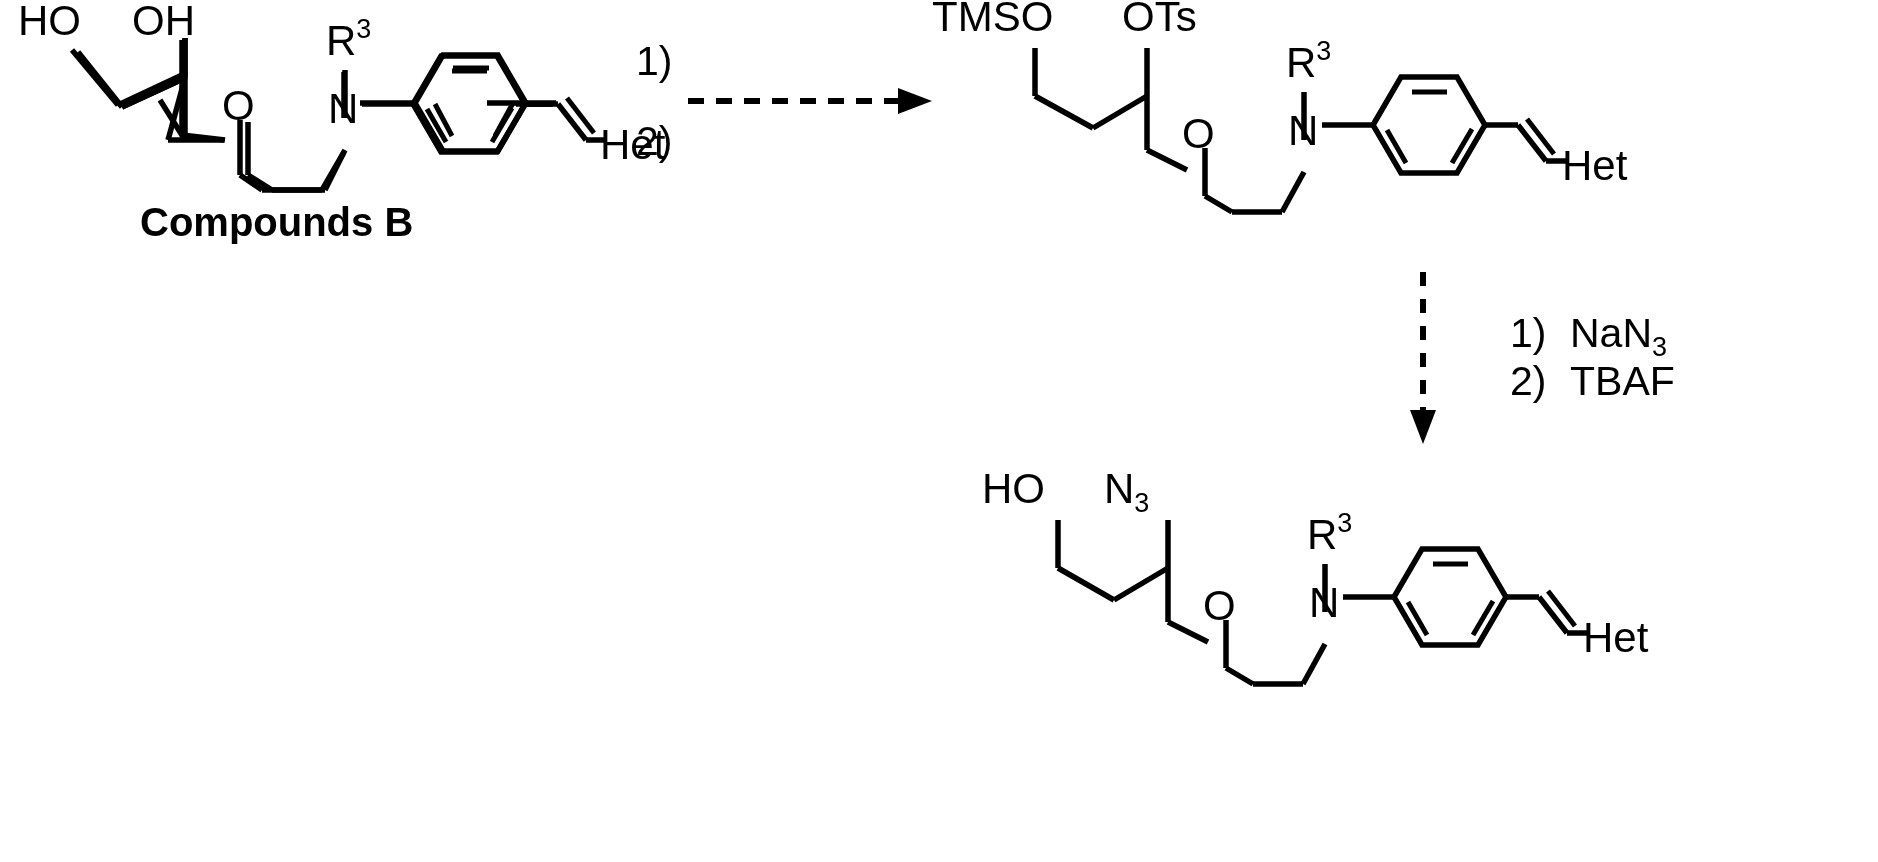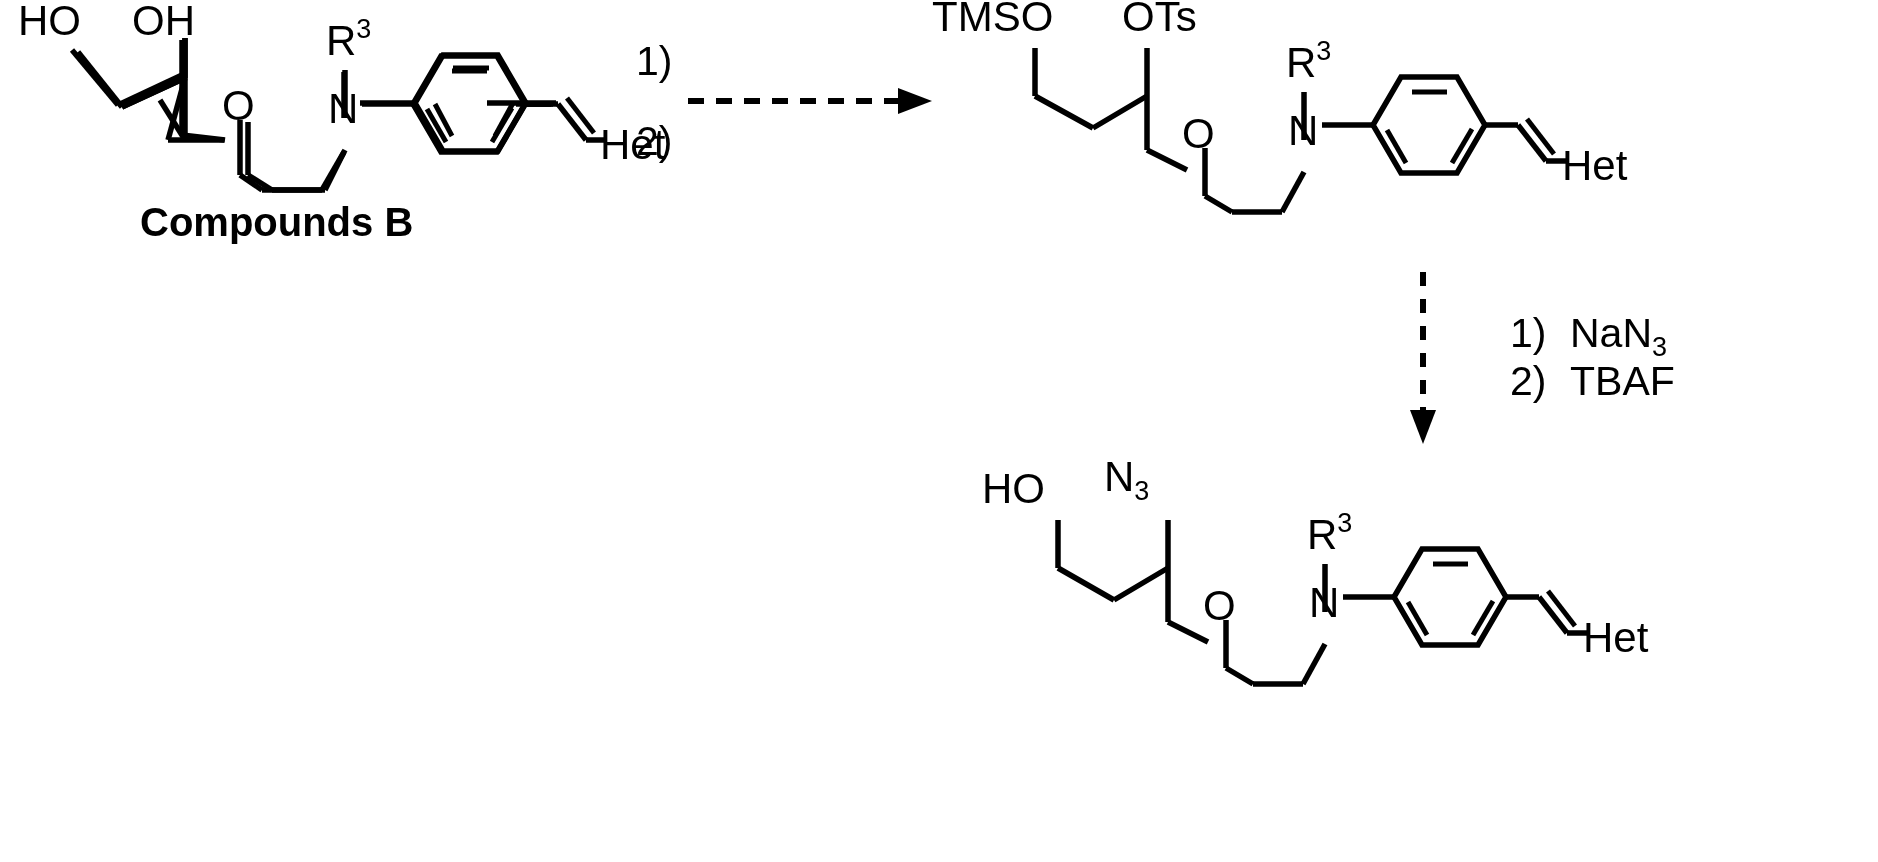--- a/index.html
+++ b/index.html
@@ -278,21 +278,21 @@
 
 
   <span class="cond-text" style="left:1510px; top:310px;">1)</span>
   <span class="cond-text" style="left:1570px; top:310px;text-align:center;"><span>NaN</span><span class="sub">3</span></span>
 
   <span class="cond-text" style="left:1510px; top:358px;">2)</span>
   <span class="cond-text" style="left:1570px; top:358px;">TBAF</span>
 
   <span class="atom-label" style="left:982px; top:468px;">HO</span>
 
-  <span class="atom-label" style="left:1104px; top:456px;"><span>N</span><span class="sub">3</span></span>
+  <span class="atom-label" style="left:1104px; top:468px;"><span>N</span><span class="sub">3</span></span>
 
   <span class="atom-label" style="left:1203px; top:585px;">O</span>
 
   <span class="atom-label" style="left:1307px; top:514px;"><span>R</span><span class="sup">3</span></span>
 
   <span class="atom-label" style="left:1309px; top:582px;">N</span>
 
   <span class="atom-label" style="left:1583px; top:617px;">Het</span>
 
 

